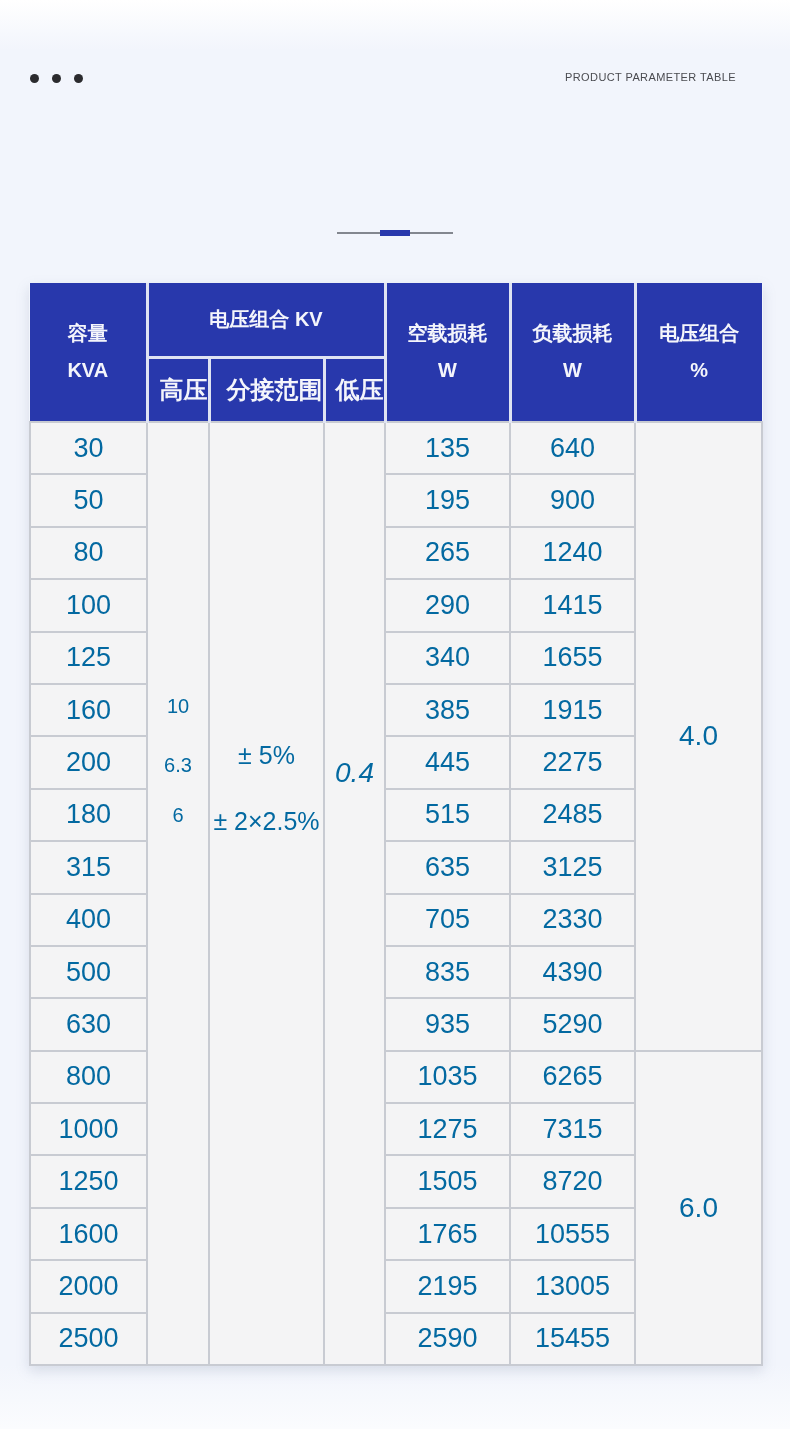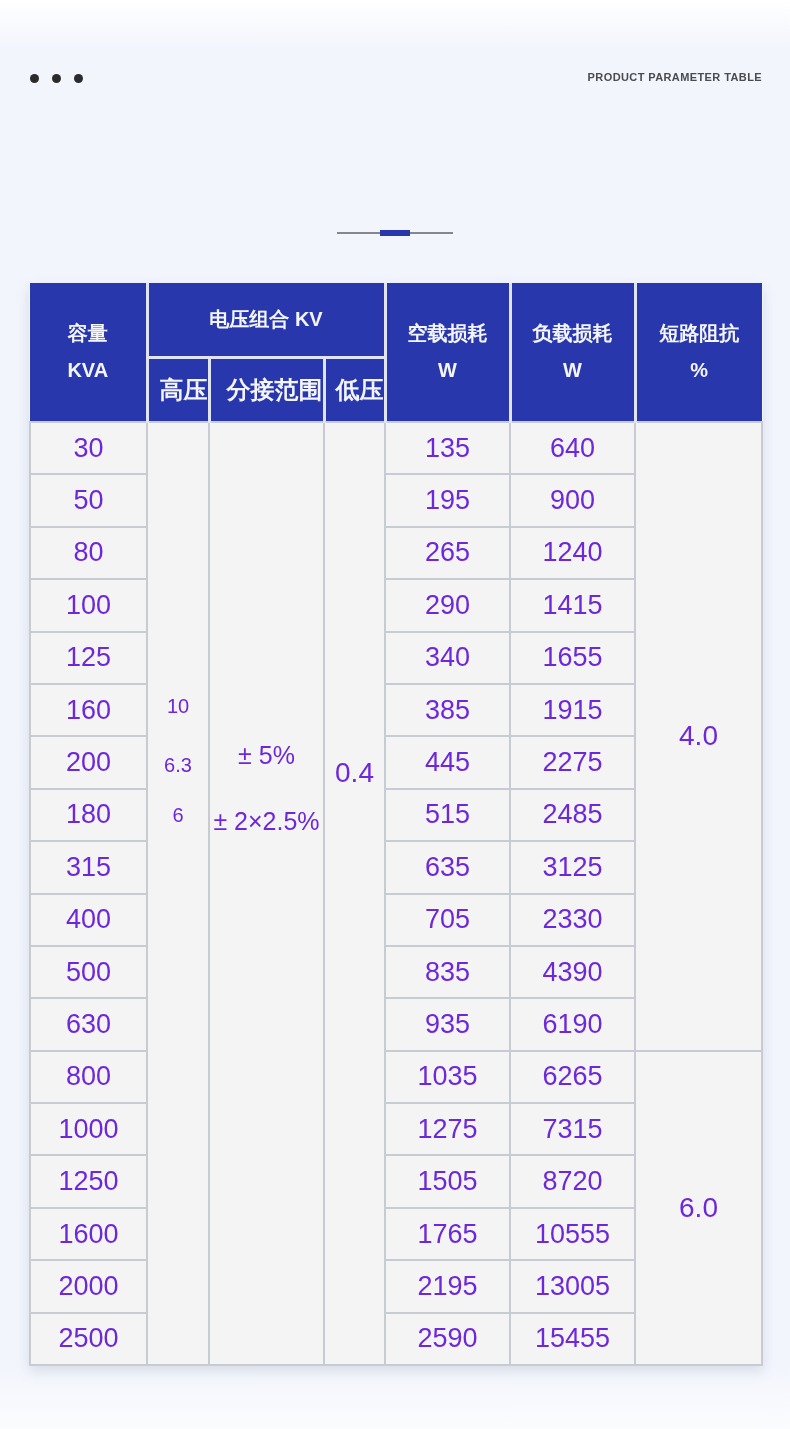--- a/index.html
+++ b/index.html
@@ -26,26 +26,25 @@
   }
   .dot {
     width: 9px;
     height: 9px;
     border-radius: 50%;
     background: #2b2b2e;
   }
   .eyebrow {
     position: absolute;
     top: 71px;
-    right: 28px;
+    right: 54px;
     font-size: 11px;
     letter-spacing: 0.4px;
     color: #4a4b50;
     white-space: nowrap;
-    font-weight: bold;
   }
 
   .page-title {
     position: absolute;
     top: 120px;
     left: 0;
     width: 100%;
     text-align: center;
     font-size: 66px;
     font-weight: 900;
@@ -111,38 +110,38 @@
 
   .th-main { font-size: 20px; line-height: 37px; }
   .th-sub  { font-size: 24px; line-height: 30px; }
 
   td {
     background: #f4f4f5;
     border: 2px solid #c8cbd2;
     text-align: center;
     vertical-align: middle;
     font-size: 27px;
-    color: #6d28d9;
+    color: #0369a1;
     padding: 0;
   }
 
   td.mid { vertical-align: top; }
   .stack { width: 100%; }
   .stack div { text-align: center; }
 
   .stack-hv { padding-top: 266px; }
   .hv-item  { font-size: 20px; line-height: 34px; }
   .hv-item.i1 { margin-top: 25px; }
   .hv-item.i2 { margin-top: 16px; }
 
   .stack-tap { padding-top: 316px; }
   .tap-item  { font-size: 25px; line-height: 32px; }
   .tap-item.i1 { margin-top: 34px; }
 
-  .stack-lv { padding-top: 333px; }
+  .stack-lv { padding-top: 333px; font-style: italic; }
   .lv-item  { font-size: 28px; line-height: 34px; }
 
   td.imp { font-size: 28px; }
 </style>
 </head>
 <body>
 
 <div class="sheet" style="--blue: #2838ac; --page-bg: #f2f5fc;">
 
   <div class="dots">
@@ -178,21 +177,21 @@
         <th colspan="3" class="th-main" style="background: rgb(40, 56, 172);">电压组合 KV</th>
         <th rowspan="2" class="th-main" style="background: rgb(40, 56, 172);">
           <div>空载损耗</div>
           <div>W</div>
         </th>
         <th rowspan="2" class="th-main" style="background: rgb(40, 56, 172);">
           <div>负载损耗</div>
           <div>W</div>
         </th>
         <th rowspan="2" class="th-main" style="background: rgb(40, 56, 172);">
-          <div>短路阻抗</div>
+          <div>电压组合</div>
           <div>%</div>
         </th>
       </tr>
       <tr class="h2">
         <th class="th-sub" style="background: rgb(40, 56, 172);">高压</th>
         <th class="th-sub" style="background: rgb(40, 56, 172);">分接范围</th>
         <th class="th-sub" style="background: rgb(40, 56, 172); margin-left: 13px;">低压</th>
       </tr>
     </thead>
     <tbody id="tbody">
@@ -266,21 +265,21 @@
           <td>2330</td>
         </tr>
         <tr>
           <td>500</td>
           <td>835</td>
           <td>4390</td>
         </tr>
         <tr>
           <td>630</td>
           <td>935</td>
-          <td>6190</td>
+          <td>5290</td>
         </tr>
         <tr>
           <td>800</td>
           <td>1035</td>
           <td>6265</td>
           <td class="imp" rowspan="6">6.0</td>
         </tr>
         <tr>
           <td>1000</td>
           <td>1275</td>

